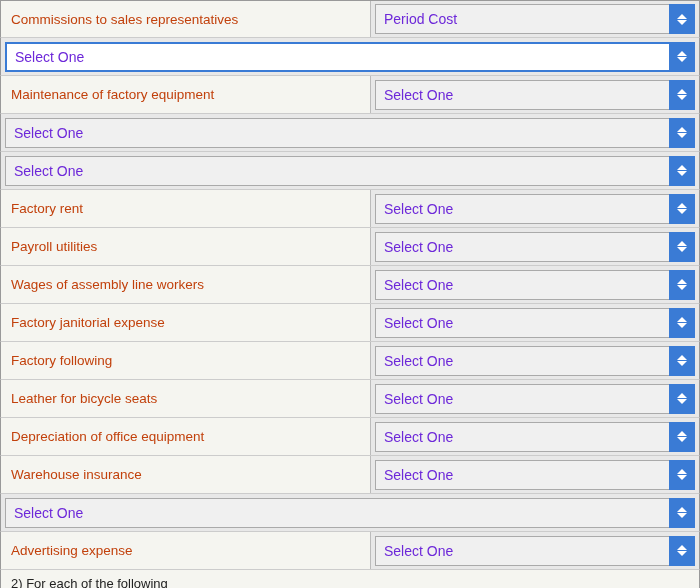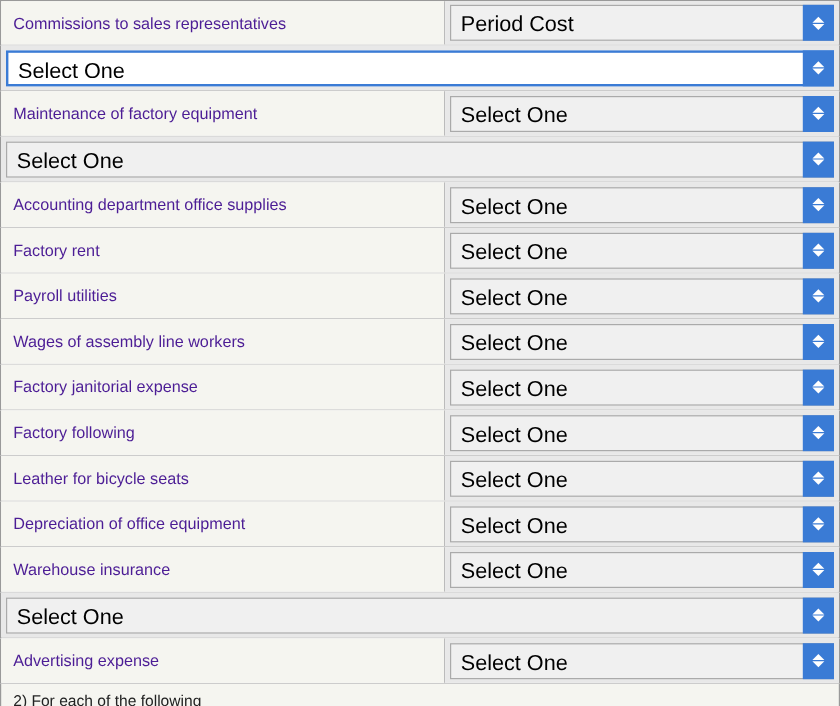--- a/index.html
+++ b/index.html
@@ -36,48 +36,48 @@
     }
 
     .label-cell {
       flex: 0 0 370px;
       padding: 8px 10px;
       border-right: 1px solid #bbb;
       display: flex;
       align-items: center;
       background: #f5f5f0;
       font-size: 13.5px;
-      color: #4c1d95;
+      color: #c2410c;
     }
 
     .select-cell {
       flex: 1;
       display: flex;
       align-items: center;
       background: #e8e8e8;
       padding: 3px 4px;
     }
 
     .select-wrapper {
       display: flex;
       align-items: center;
       width: 100%;
       position: relative;
     }
 
     select {
       width: 100%;
       padding: 5px 28px 5px 8px;
-      font-size: 18px;
+      font-size: 14px;
       border: 1px solid #aaa;
       background: #f0f0f0;
       appearance: none;
       -webkit-appearance: none;
       cursor: pointer;
-      color: #000000;
+      color: #6d28d9;
       height: 30px;
     }
 
     select.highlighted {
       border: 2px solid #3a7bd5;
       background: #fff;
     }
 
     .select-arrow {
       position: absolute;
@@ -164,21 +164,20 @@
         <div class="select-wrapper">
           <select><option value="Select One">Select One</option><option value="Period Cost">Period Cost</option><option value="Product Cost - Direct Materials">Product Cost - Direct Materials</option><option value="Product Cost - Direct Labor">Product Cost - Direct Labor</option><option value="Product Cost - Manufacturing Overhead">Product Cost - Manufacturing Overhead</option></select>
           <div class="select-arrow">
             <div class="arrow-up"></div>
             <div class="arrow-down"></div>
           </div>
         </div>
       </div>
     </div>
     <div class="row">
-      <div class="label-cell">Accounting department office supplies</div>
       <div class="select-cell">
         <div class="select-wrapper">
           <select><option value="Select One">Select One</option><option value="Period Cost">Period Cost</option><option value="Product Cost - Direct Materials">Product Cost - Direct Materials</option><option value="Product Cost - Direct Labor">Product Cost - Direct Labor</option><option value="Product Cost - Manufacturing Overhead">Product Cost - Manufacturing Overhead</option></select>
           <div class="select-arrow">
             <div class="arrow-up"></div>
             <div class="arrow-down"></div>
           </div>
         </div>
       </div>
     </div>

